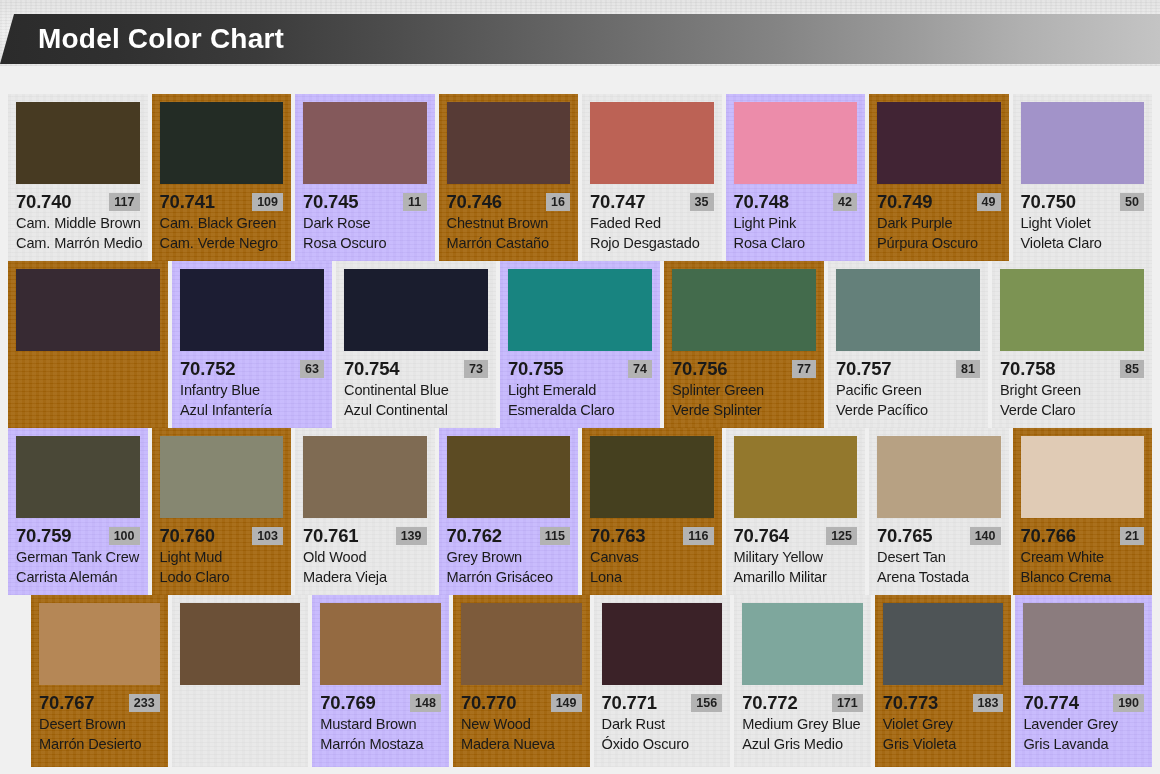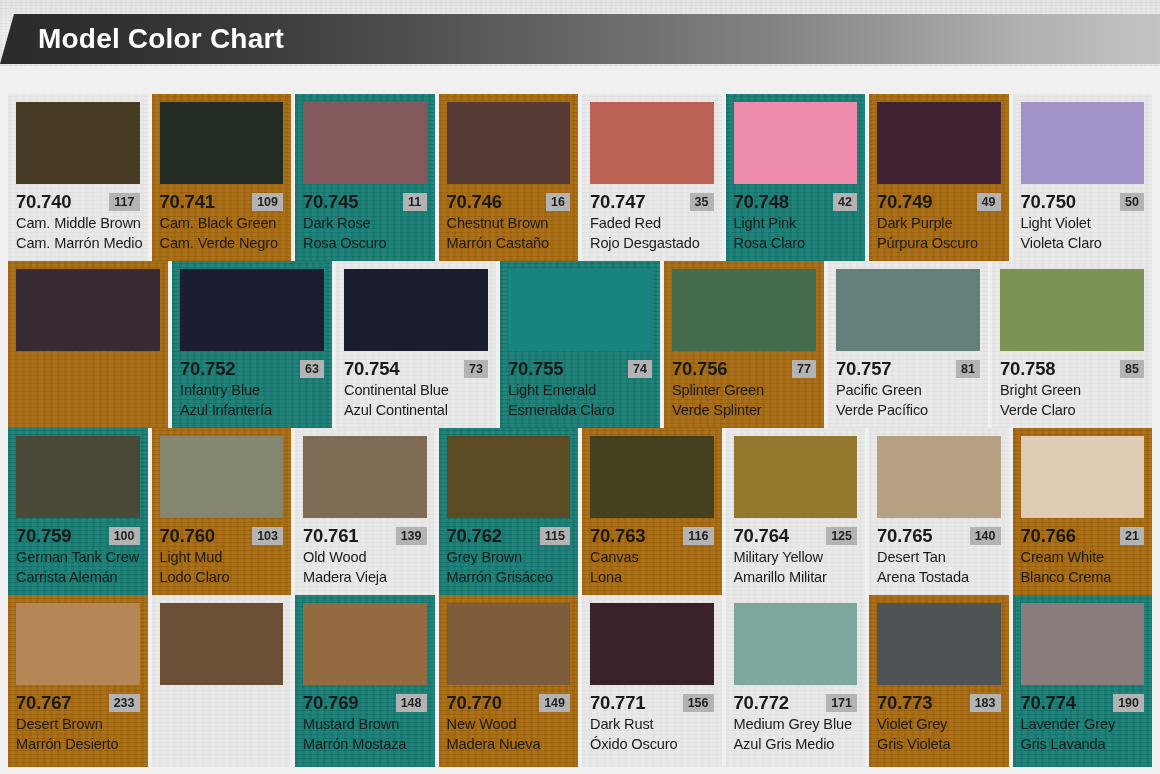--- a/index.html
+++ b/index.html
@@ -78,41 +78,41 @@
     padding: 6px 8px 0 8px;
     box-sizing: border-box;
   }
   .row {
     display: flex;
     flex-direction: row;
     gap: 4px;
     height: 167px;
     flex: 0 0 167px;
   }
-  .row:last-child { flex: 0 0 172px; height: 172px; }
+  .row:last-child { flex: 0 0 172px; height: 172px; margin-left: 23px; }
 
   .cell {
     position: relative;
     flex: 1 1 0;
     background: #e7e7e7;
     padding: 8px 8px 4px 8px;
     box-sizing: border-box;
     overflow: hidden;
   }
   .cell::before {
     content: "";
     position: absolute;
     inset: 0;
     background:
       repeating-linear-gradient(0deg, rgba(0,0,0,0.018) 0px, rgba(0,0,0,0.018) 1px, rgba(255,255,255,0.05) 1px, rgba(255,255,255,0.05) 4px),
       repeating-linear-gradient(90deg, rgba(0,0,0,0.012) 0px, rgba(0,0,0,0.012) 3px, rgba(255,255,255,0.04) 3px, rgba(255,255,255,0.04) 7px);
     pointer-events: none;
   }
   .cell.light { background: #a16207; }
-  .cell.lighter { background: #0f766e; }
+  .cell.lighter { background: #c4b5fd; }
 
   .swatch {
     position: relative;
     width: 100%;
     height: 82px;
     display: block;
   }
   .meta {
     position: relative;
     padding-top: 7px;

